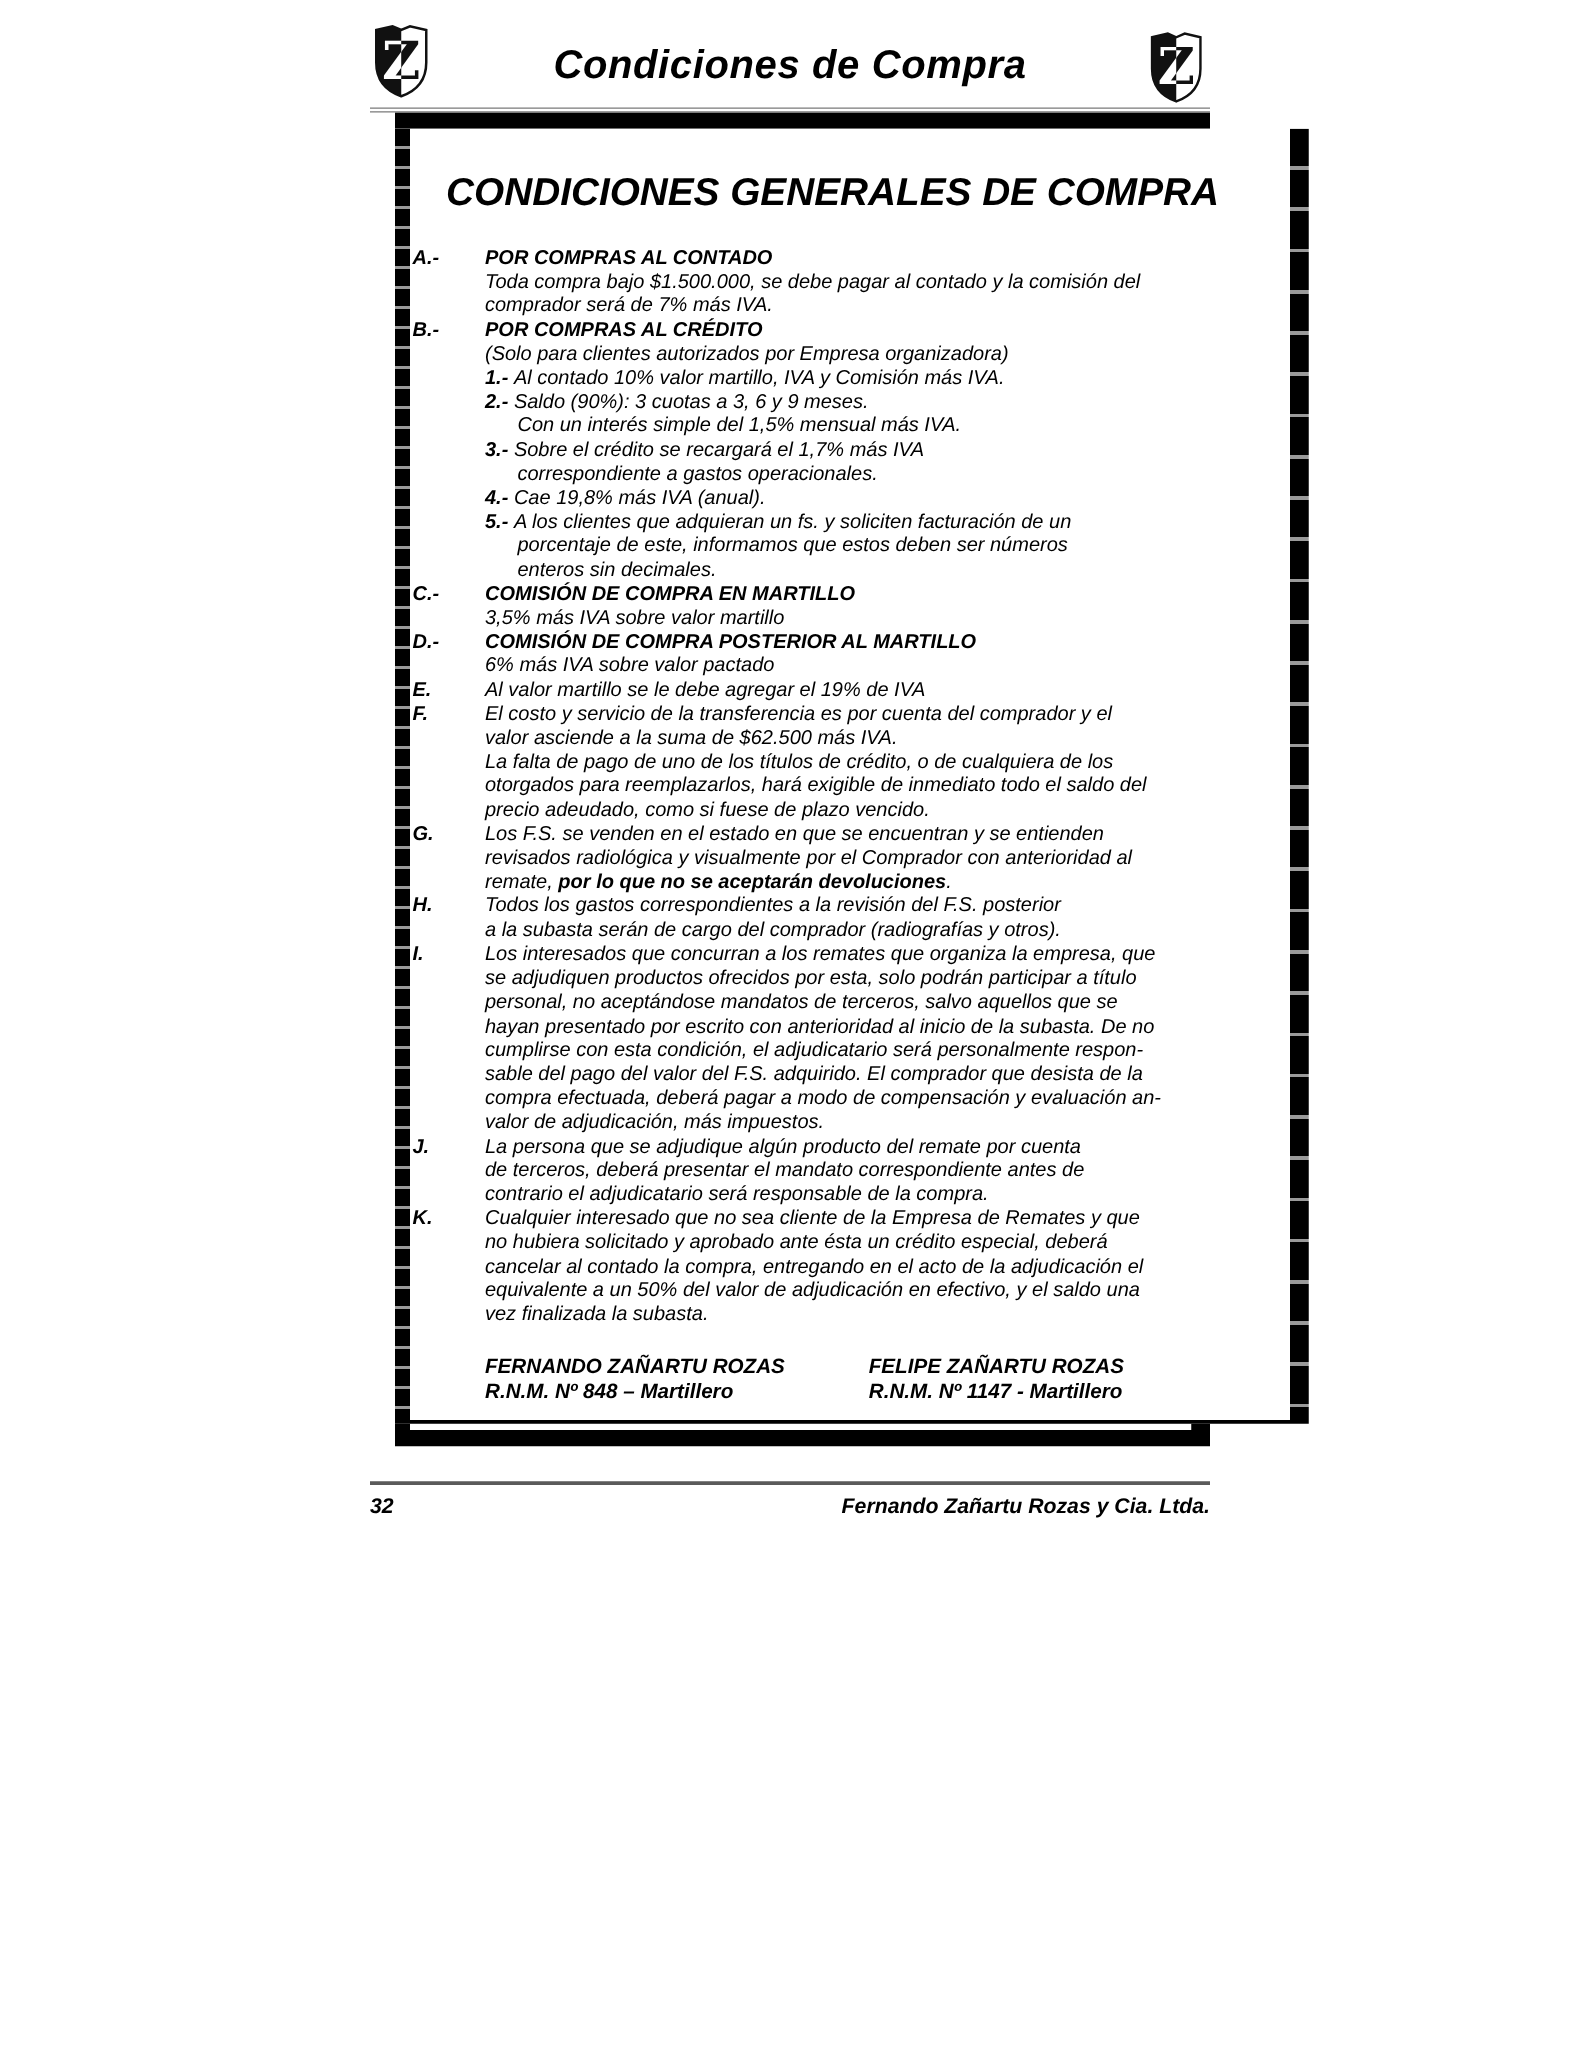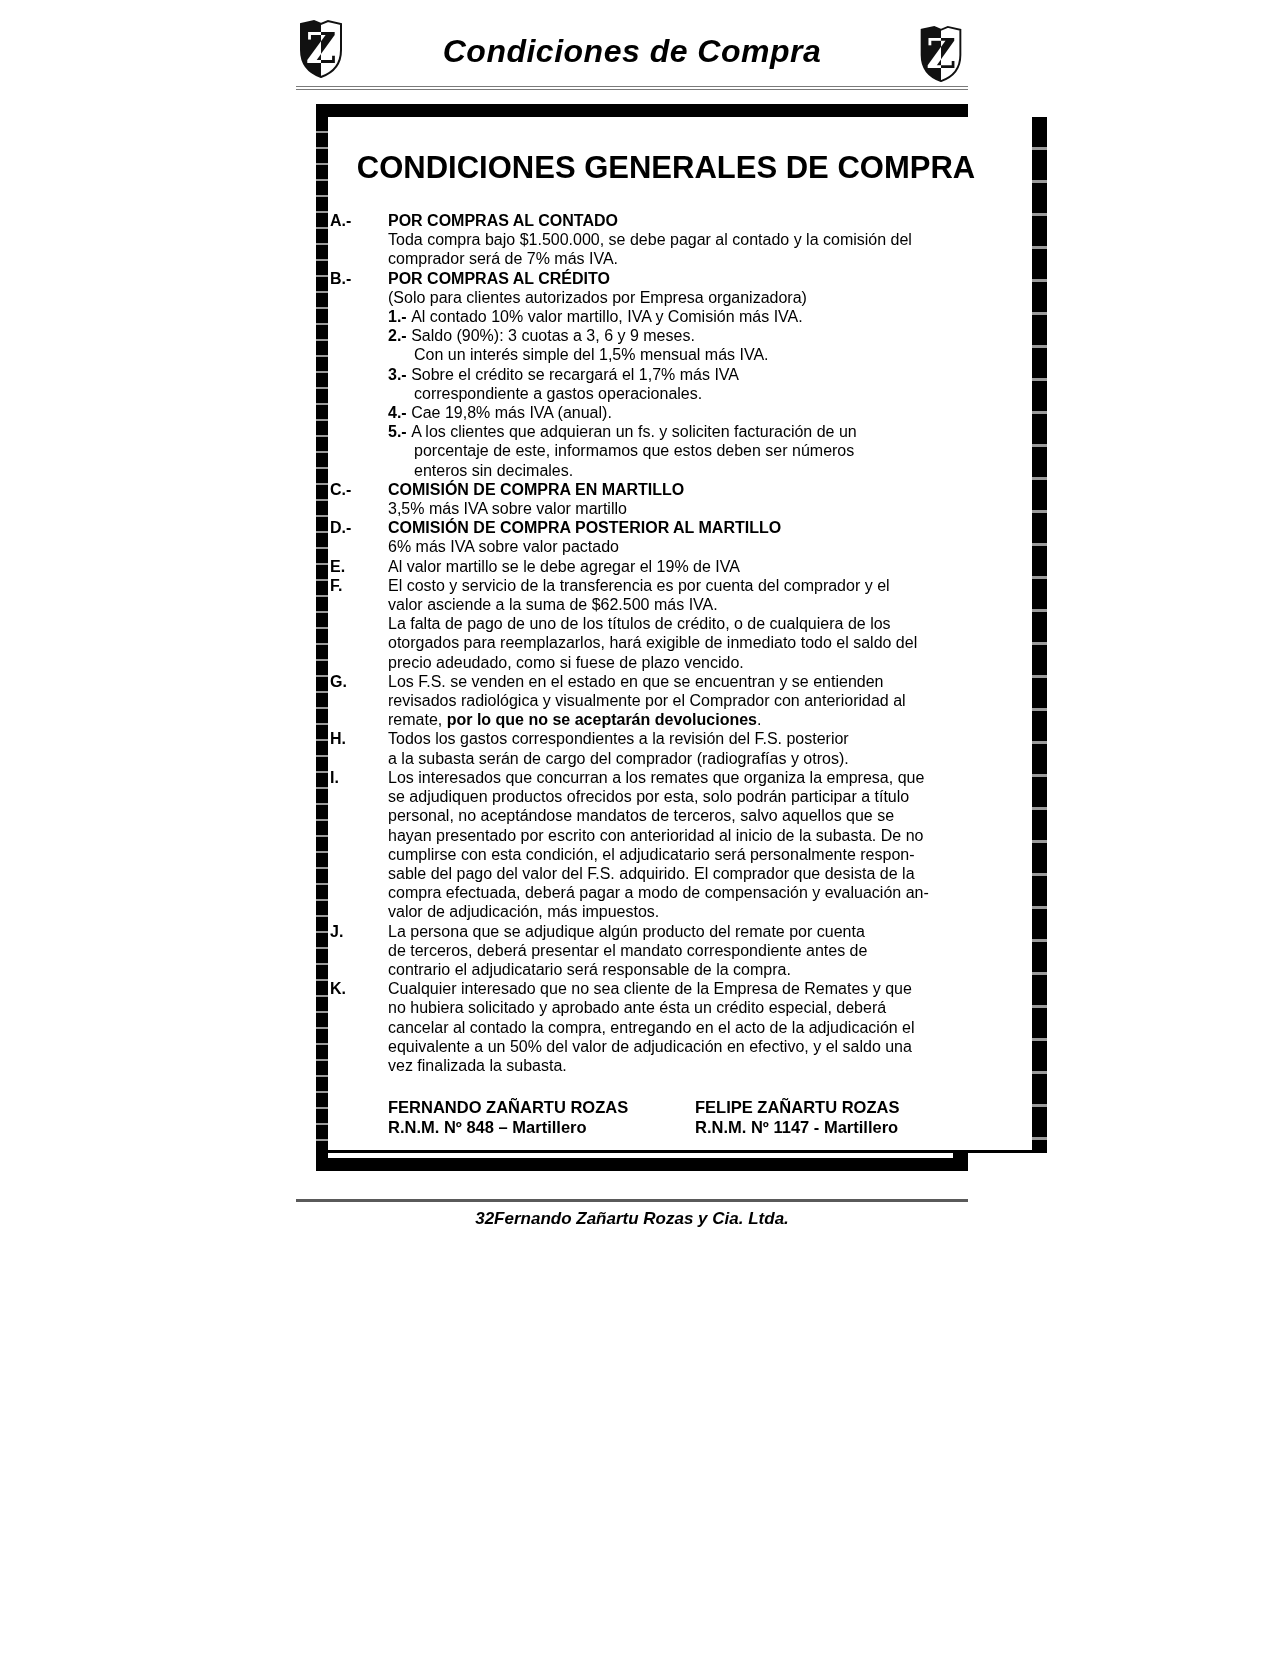--- a/index.html
+++ b/index.html
@@ -13,21 +13,21 @@
   .hdr { position:relative; height:70px; border-bottom:4px double #7a7a7a; }
   .hdr-title {
     text-align:center; font-size:32px; font-weight:bold; font-style:italic;
     line-height:70px; letter-spacing:0.5px; white-space:nowrap;
   }
   .hdr-logo { position:absolute; top:2px; }
   .hdr-logo.left  { left:2px; }
   .hdr-logo.right { right:4px; top:8px; }
 
   
-  .box { margin-top:14px; margin-left:20px; }
+  .box { margin-left:20px;font-style:italic; }
   .bar-top { height:13px; background:#000; }
   .box-mid { display:flex; align-items:stretch; }
   .bar-left {
     flex:none; width:12px;
     background-image:repeating-linear-gradient(180deg,#000 0 14px,#9a9a9a 14px 16px);
   }
   .bar-right {
     flex:none; width:15px;
     background-image:repeating-linear-gradient(180deg,#000 0 30px,#9a9a9a 30px 33px);
   }
@@ -54,21 +54,21 @@
 
   .sigs {
     display:flex; margin-top:22px; padding-left:58px;
     font-weight:bold; font-size:16.5px; line-height:20px; white-space:nowrap;
   }
   .sig { width:307px; flex:none; }
 
   
   .pfooter {
     margin-top:28px; border-top:3px solid #5a5a5a; padding-top:7px;
-    display:flex; justify-content:center;
+    display:flex; justify-content:space-between;
     font-weight:bold; font-style:italic; font-size:17px;
   }
 </style>
 </head>
 <body>
 
 <div class="page">
   <div class="strip">
 
     <div class="hdr">

